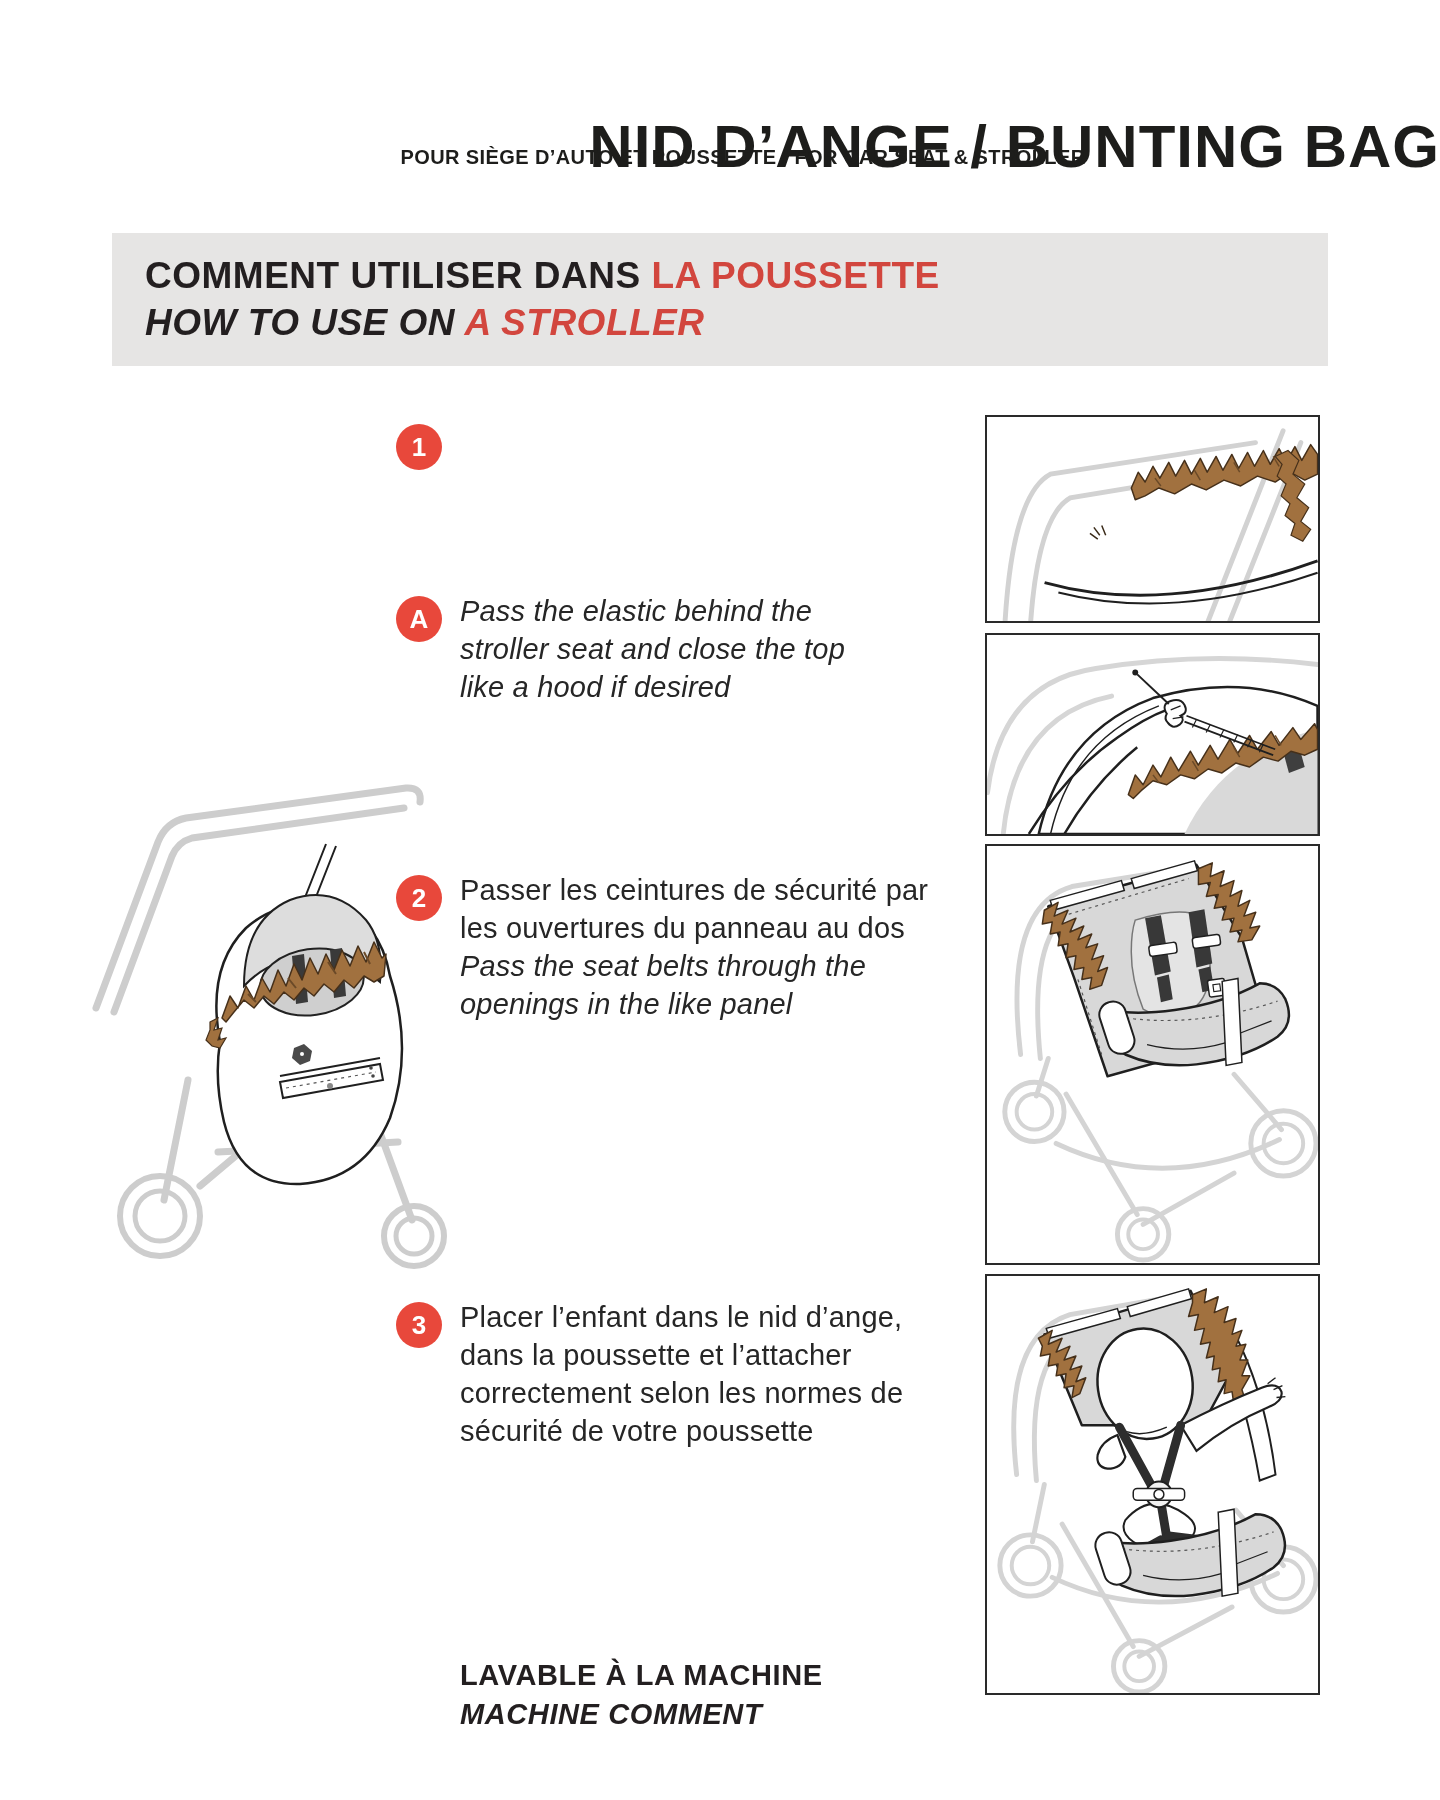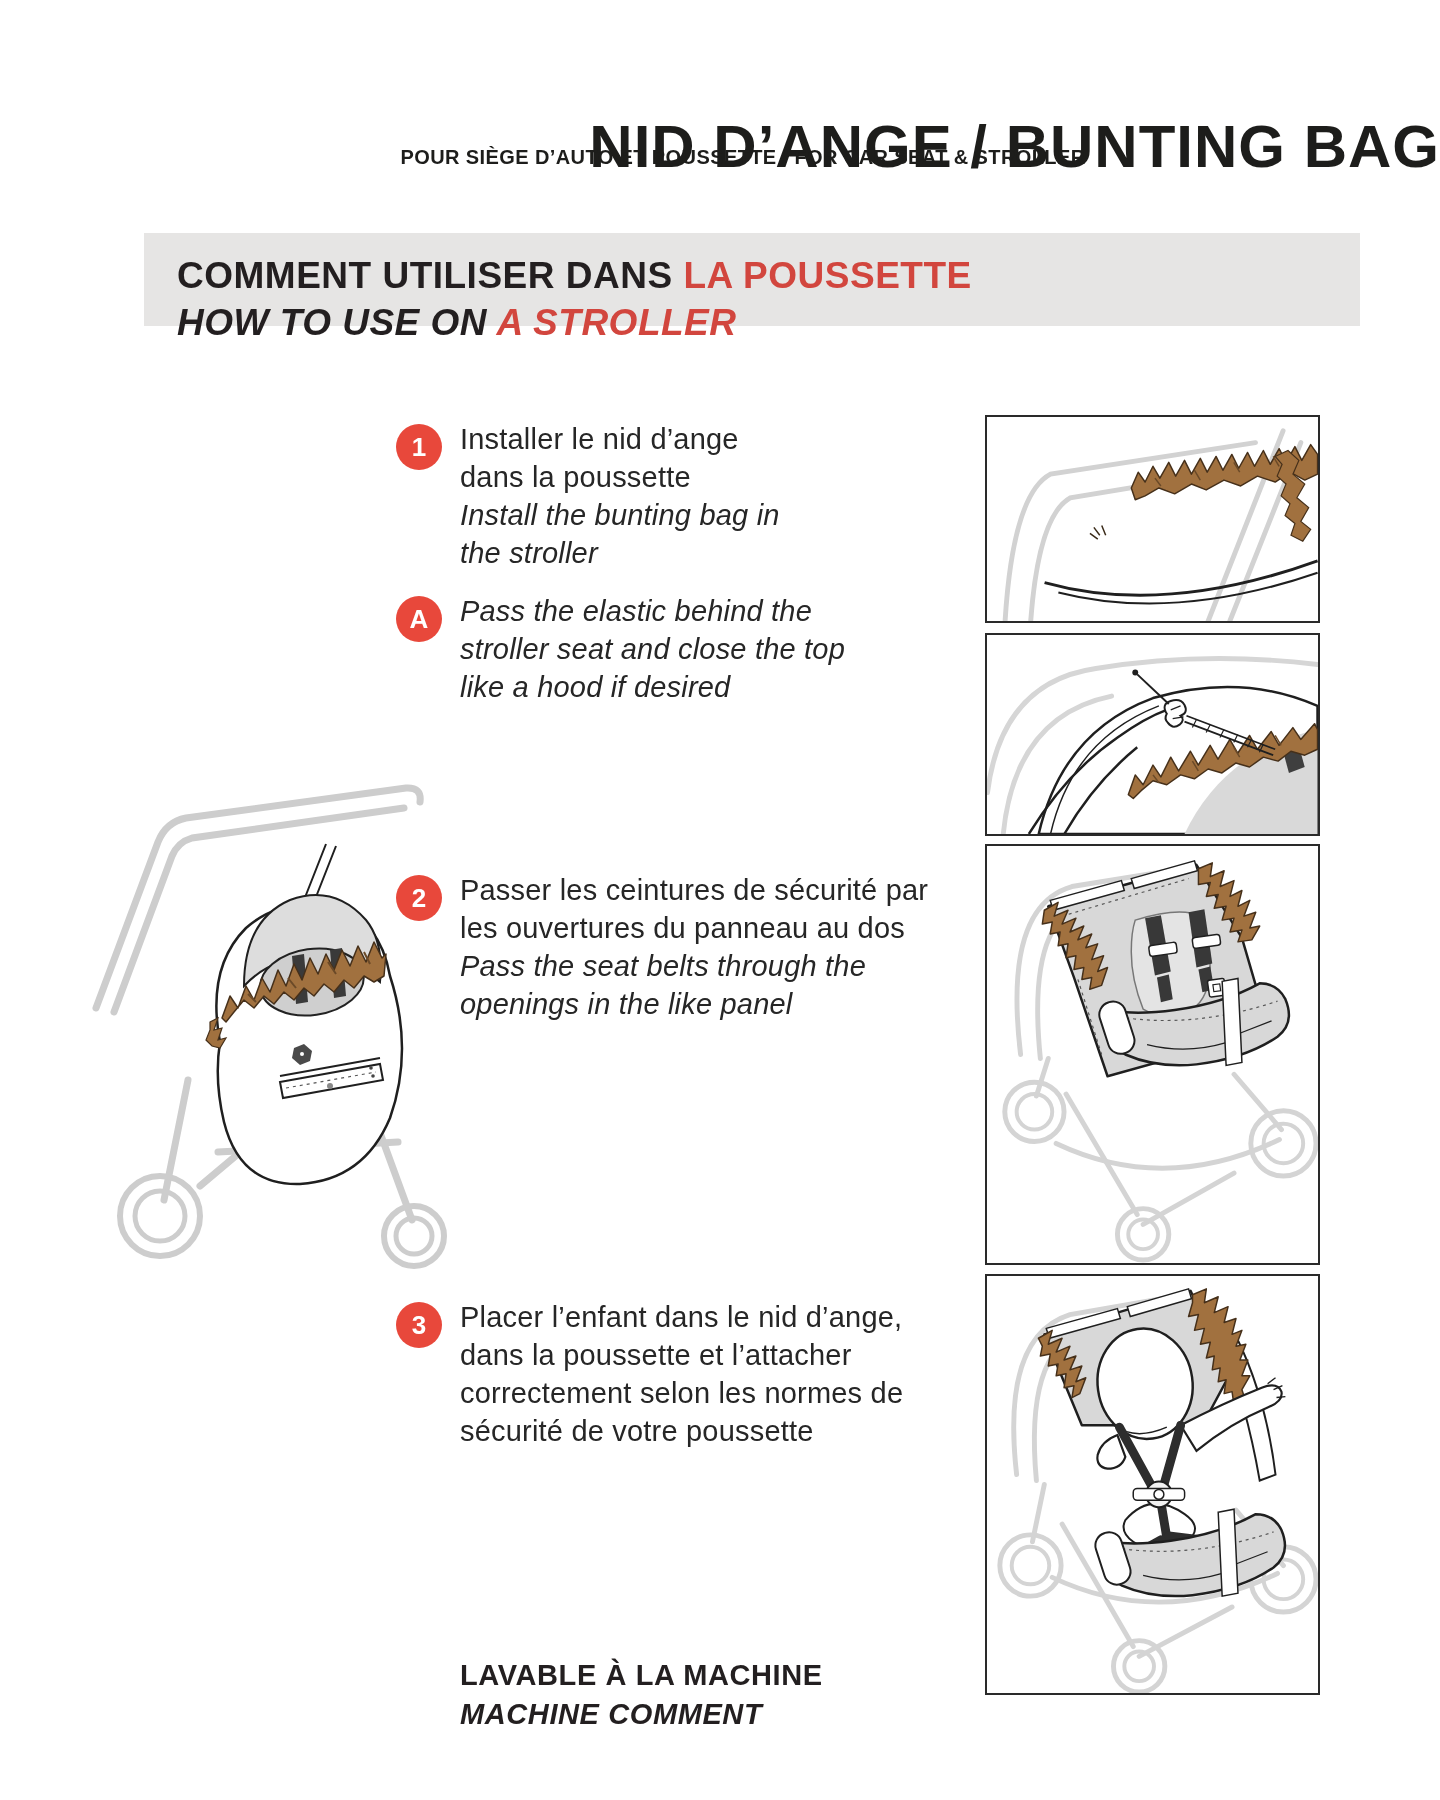--- a/index.html
+++ b/index.html
@@ -5,22 +5,22 @@
   html,body{margin:0;padding:0;}
   body{width:1440px;height:1800px;position:relative;background:#ffffff;
        font-family:"Liberation Sans", sans-serif;color:#231f20;overflow:hidden;}
   .abs{position:absolute;}
   
   .title{left:0;right:0;top:72px;text-align:right;font-size:60px;font-weight:bold;
          letter-spacing:1px;color:#1d1d1b;}
   .subtitle{left:0;right:0;top:146px;text-align:center;font-size:20px;font-weight:bold;
             letter-spacing:.4px;color:#1d1d1b;margin-left:46px;}
   
-  .banner{left:112px;top:233px;width:1216px;height:93px;background:var(--banner-bg,#E6E5E4);
-          padding:19px 0 0 33px;box-sizing:border-box;margin-left:32px;}
+  .banner{left:112px;top:233px;width:1216px;height:133px;background:var(--banner-bg,#E6E5E4);
+          padding:19px 0 0 33px;box-sizing:border-box;}
   .banner .line{font-size:37px;font-weight:bold;line-height:47px;letter-spacing:.5px;color:#231f20;}
   .banner .line.en{font-style:italic;}
   .banner .red{color:var(--text-red,#D2463E);}
   
   .step{display:flex;gap:18px;align-items:flex-start;}
   .badge{width:46px;height:46px;border-radius:50%;background:var(--badge-red,#E8483B);
          color:#fff;font-size:26px;font-weight:bold;display:flex;align-items:center;
          justify-content:center;flex:0 0 46px;margin-top:4px;}
   .stext{font-size:29px;line-height:38px;letter-spacing:.2px;color:#262626;}
   .fr,.en{white-space:pre-line;}
@@ -47,26 +47,20 @@
 <h1 class="abs title">NID D’ANGE / BUNTING BAG</h1>
 <div class="abs subtitle">POUR SIÈGE D’AUTO ET POUSSETTE / FOR CAR SEAT &amp; STROLLER</div>
 
 <div class="abs banner">
   <div class="line fr"><span>COMMENT UTILISER DANS </span><span class="red">LA POUSSETTE</span></div>
   <div class="line en"><span>HOW TO USE ON </span><span class="red">A STROLLER</span></div>
 </div>
 
 <div class="abs step s1">
   <div class="badge">1</div>
-  <div class="stext">
-    <div class="fr">Installer le nid d’ange
-dans la poussette</div>
-    <div class="en">Install the bunting bag in
-the stroller</div>
-  </div>
 </div>
 
 <div class="abs step sA">
   <div class="badge">A</div>
   <div class="stext">
     <div class="en">Pass the elastic behind the
 stroller seat and close the top
 like a hood if desired</div>
   </div>
 </div>

